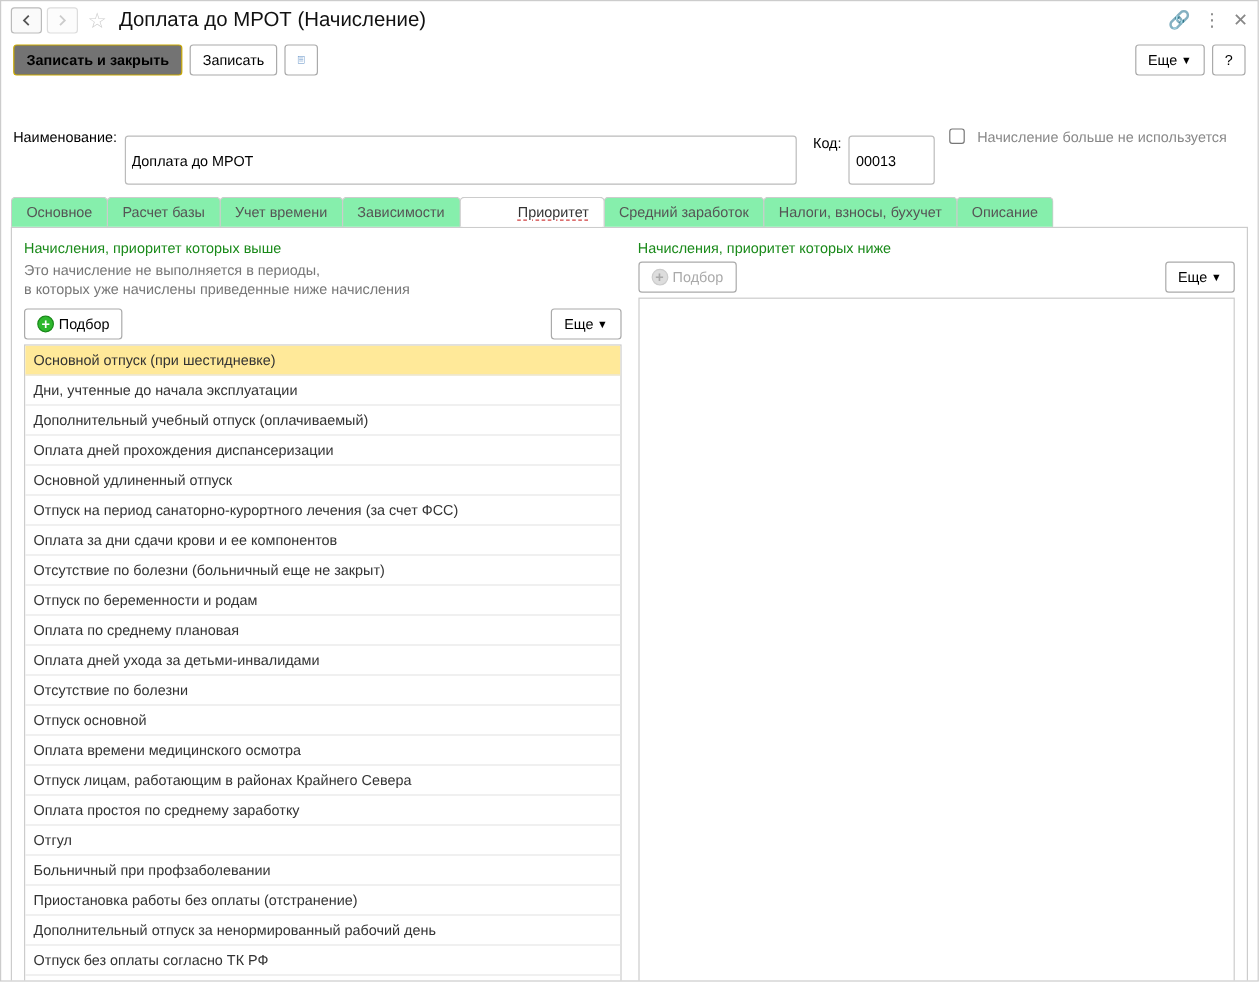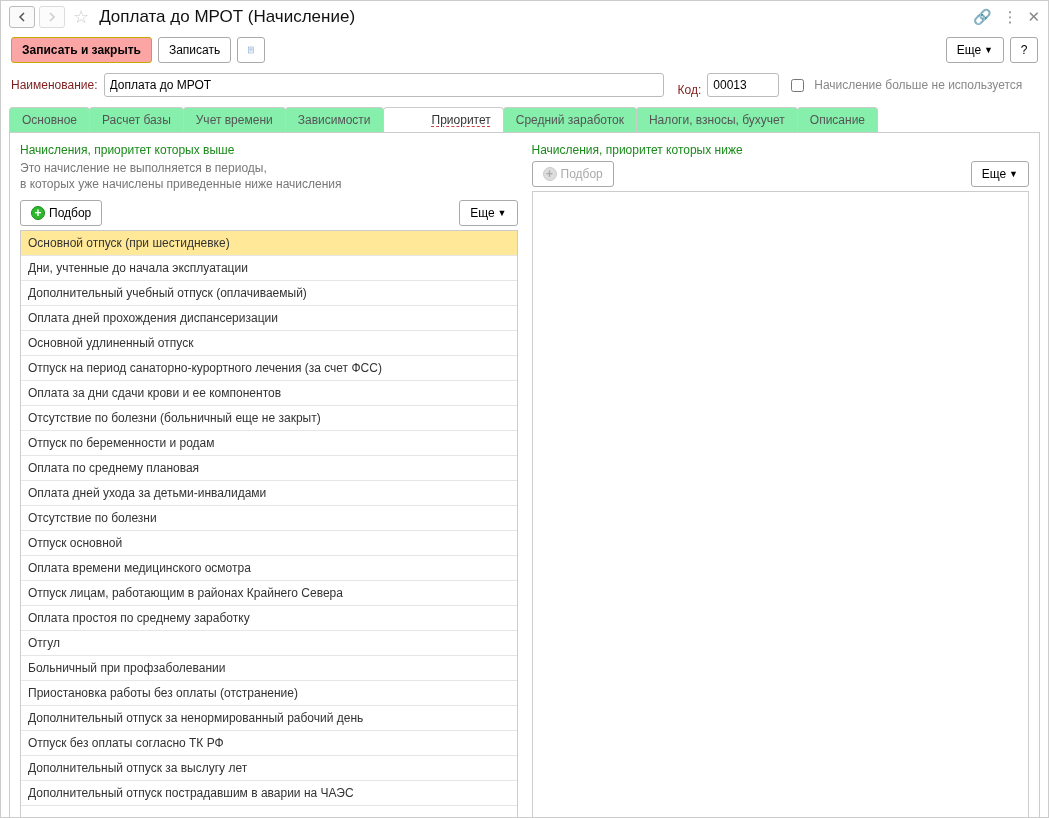--- a/index.html
+++ b/index.html
@@ -48,45 +48,46 @@
     border-radius: 3px;
     background: #fff;
     padding: 4px 10px;
     font-size: 12px;
     cursor: pointer;
     height: 26px;
     display: inline-flex;
     align-items: center;
   }
   .btn-primary {
-    background: #fca5a5;
+    background: #737373;
     border-color: #c9a800;
     font-weight: bold;
   }
   .btn-icon {
     width: 28px;
     justify-content: center;
   }
   .toolbar-right { margin-left: auto; display: flex; gap: 6px; }
   .dropdown-arrow { font-size: 9px; margin-left: 3px; }
 
   
   .fields-row {
     display: flex;
     align-items: center;
     padding: 2px 10px 10px;
     gap: 6px;
   }
-  .field-label { color: #7f1d1d; text-align: right; }
+  .field-label { color: #000000; text-align: right; }
   .text-input {
     border: 1px solid #bbb;
     border-radius: 3px;
     padding: 3px 5px;
     font-size: 12px;
-    height: 24px;
+    height: 41px;
+    margin-top: 40px;
   }
   #name-input { flex: 1; max-width: 560px; }
   #code-input { width: 72px; }
   .chk { margin-left: 6px; margin-right: 4px; }
   .chk-label { color: #888; }
 
   
   .tabs {
     display: flex;
     padding: 0 8px;

